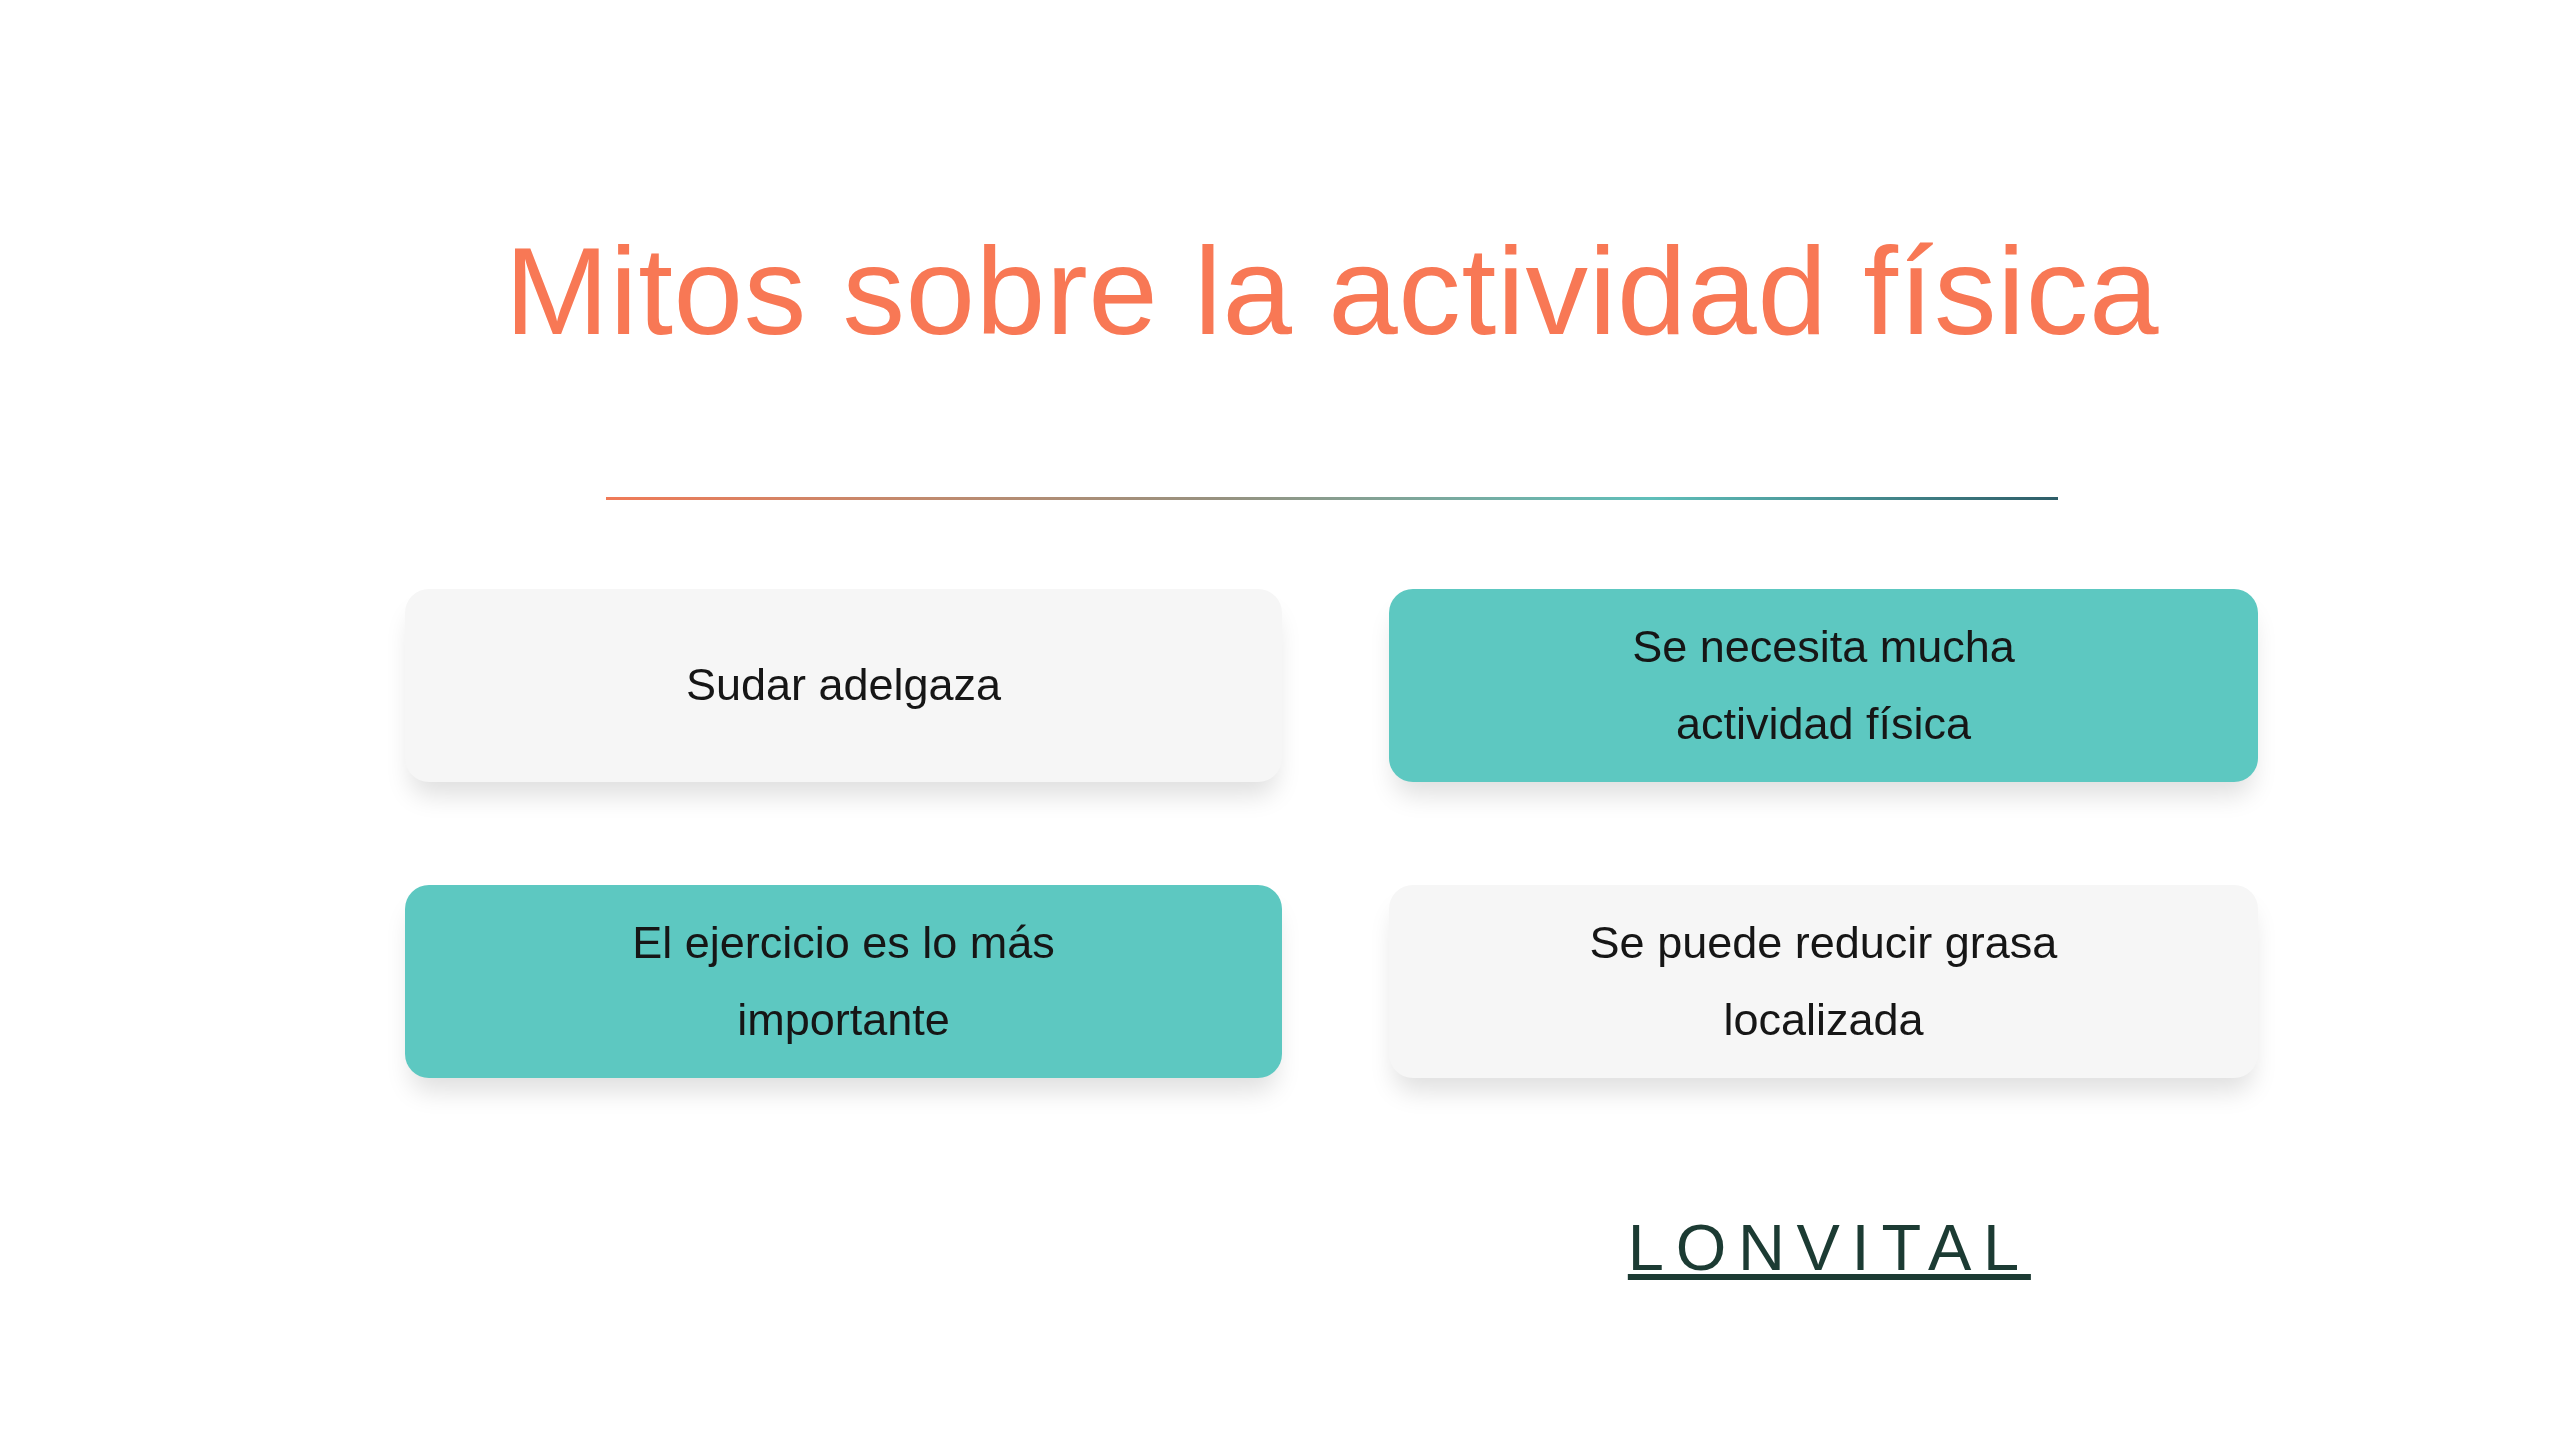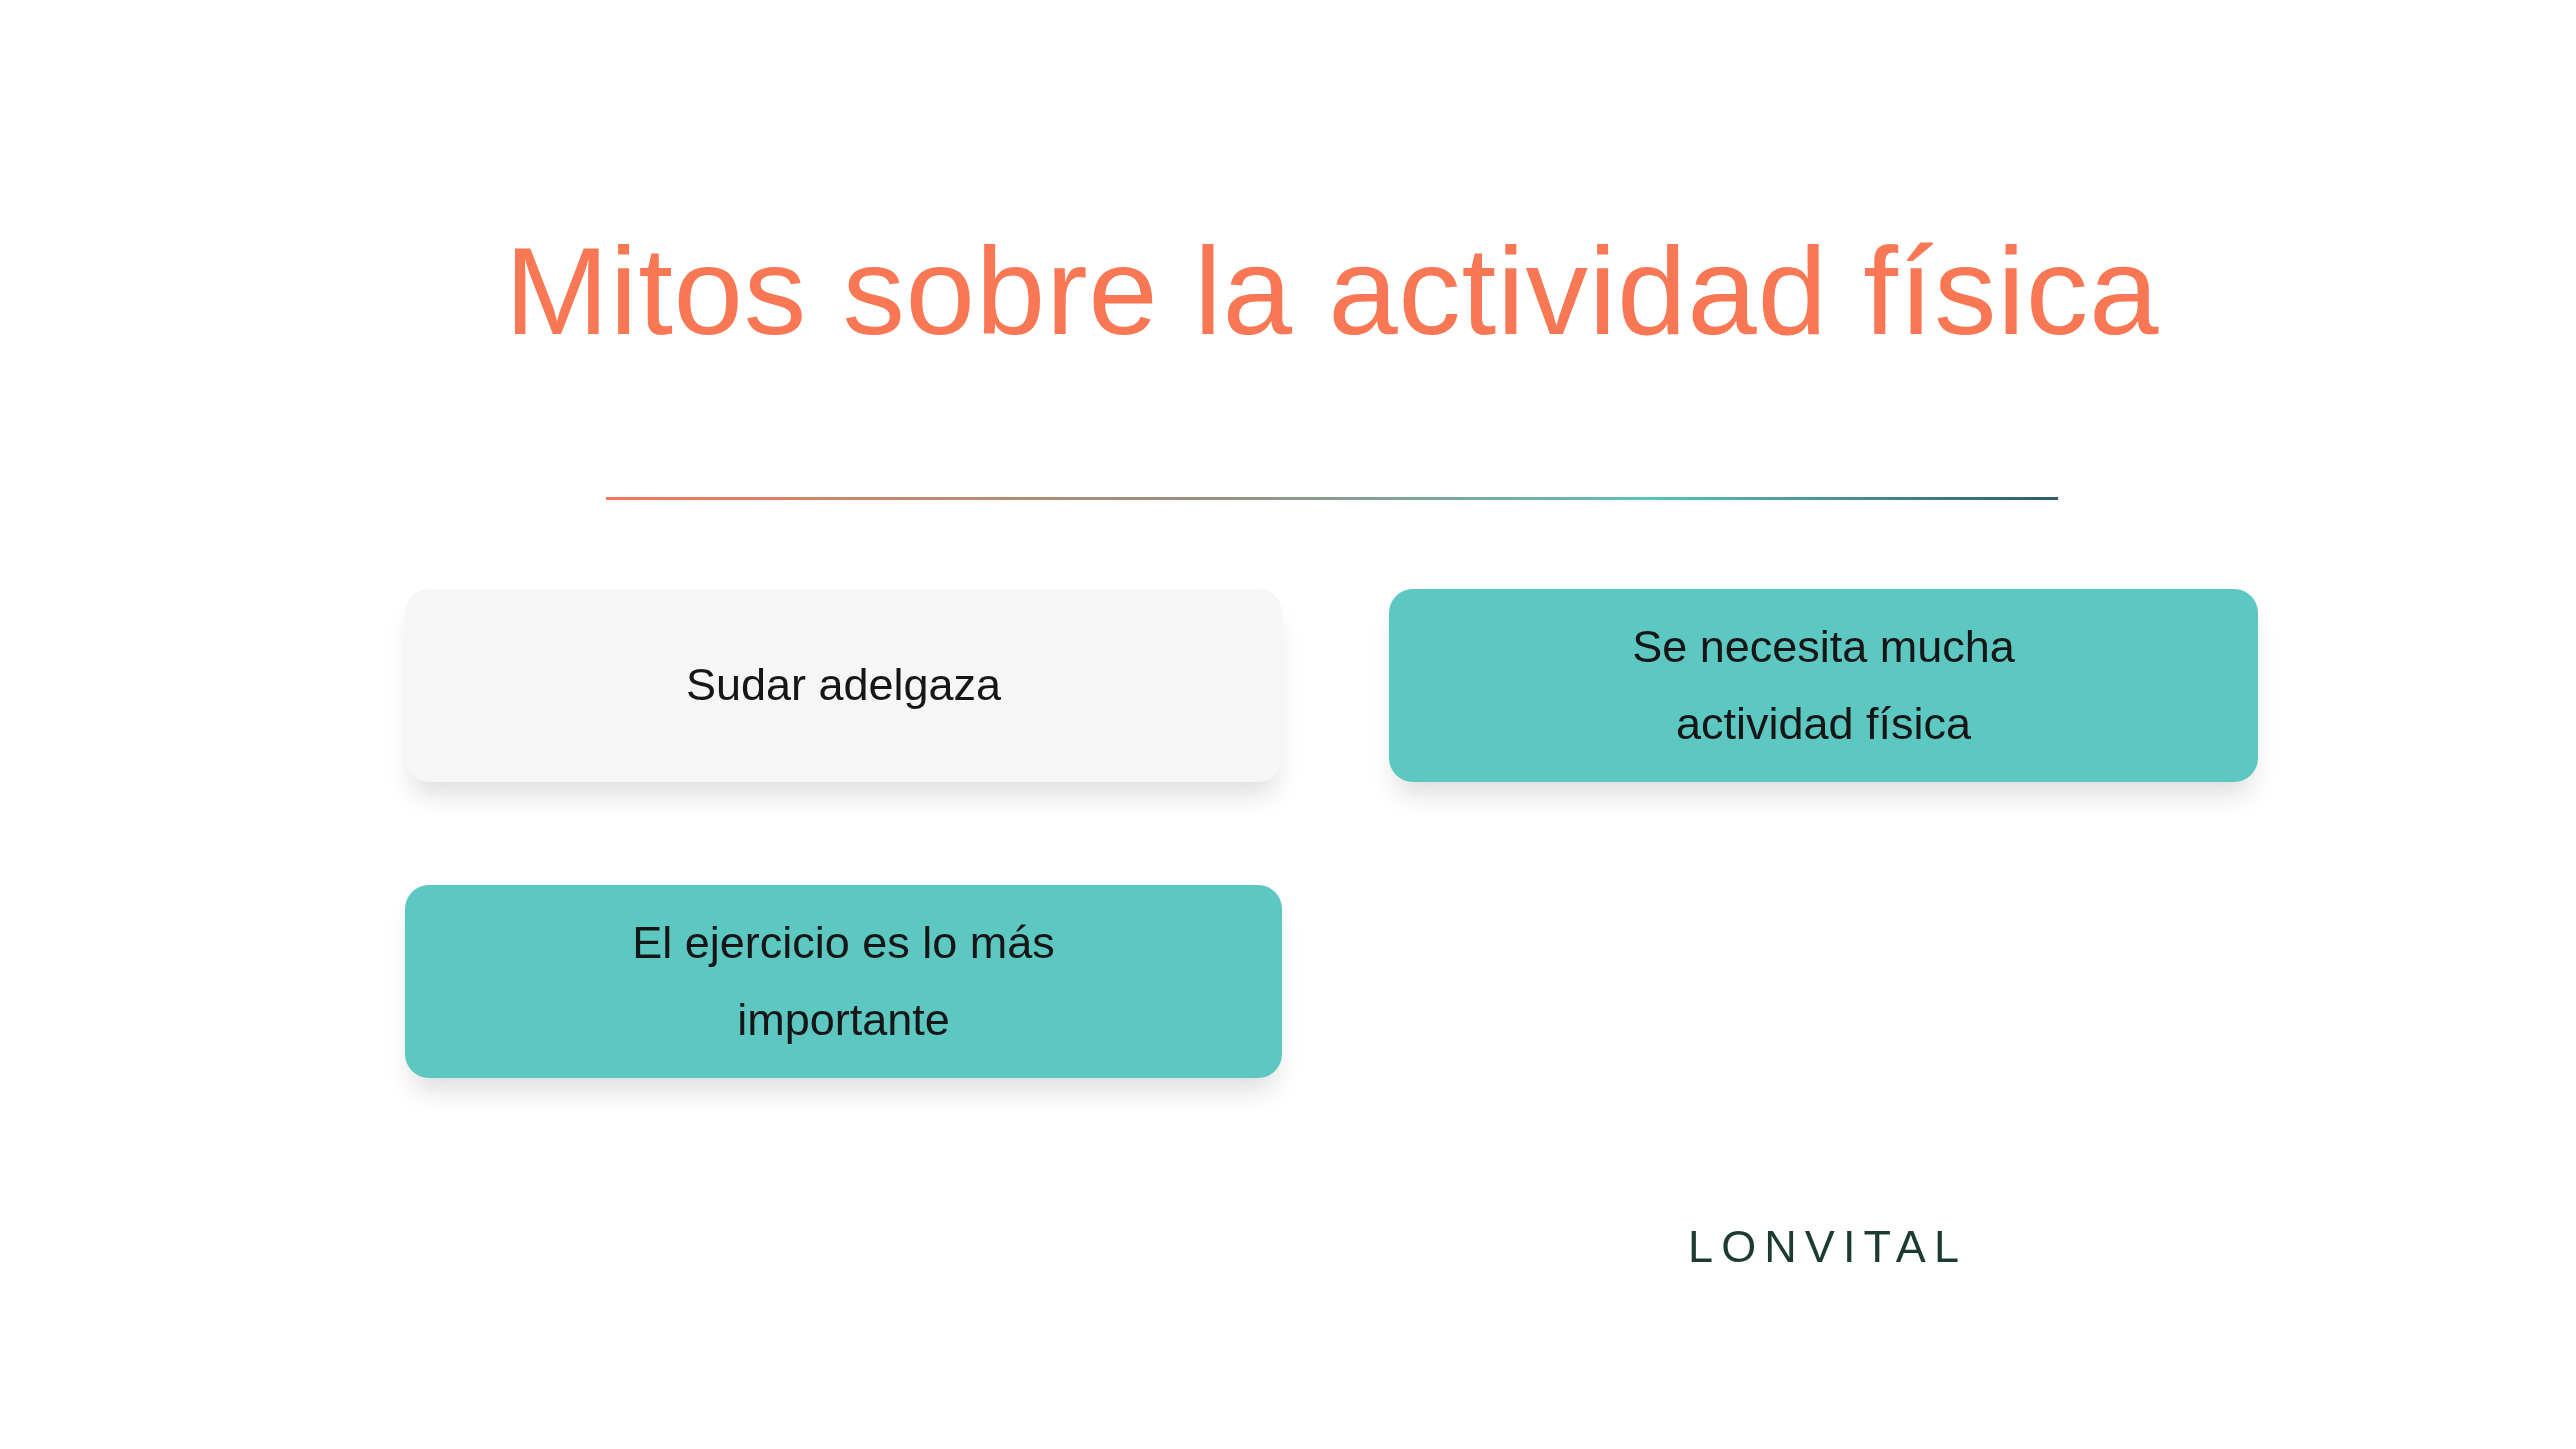--- a/index.html
+++ b/index.html
@@ -61,44 +61,47 @@
     position: absolute;
     left: 1345px;
     top: 1109px;
     width: 869px;
     height: 188px;
     display: flex;
     align-items: center;
     justify-content: center;
   }
   .brand-logo {
-    font-size: 45px;
+    font-size: 65px;
     font-weight: 300;
     letter-spacing: 0.18em;
     color: #1C3B33;
     text-indent: 0.18em; 
+    text-decoration: underline;
   }
 </style>
 </head>
 <body>
 
 <div class="slide">
 
   <h1 class="page-title">Mitos sobre la actividad física</h1>
 
   <div class="divider"></div>
 
   <div class="card light card-1">Sudar adelgaza</div>
 
   <div class="card teal card-2">Se necesita mucha
 actividad física</div>
 
   <div class="card teal card-3">El ejercicio es lo más
 importante</div>
 
+  <div class="card light card-4">Se puede reducir grasa
+localizada</div>
 
 
   <div class="brand-cell">
     <span class="brand-logo">LONVITAL</span>
   </div>
 
 </div>
 
 
 </body></html>

